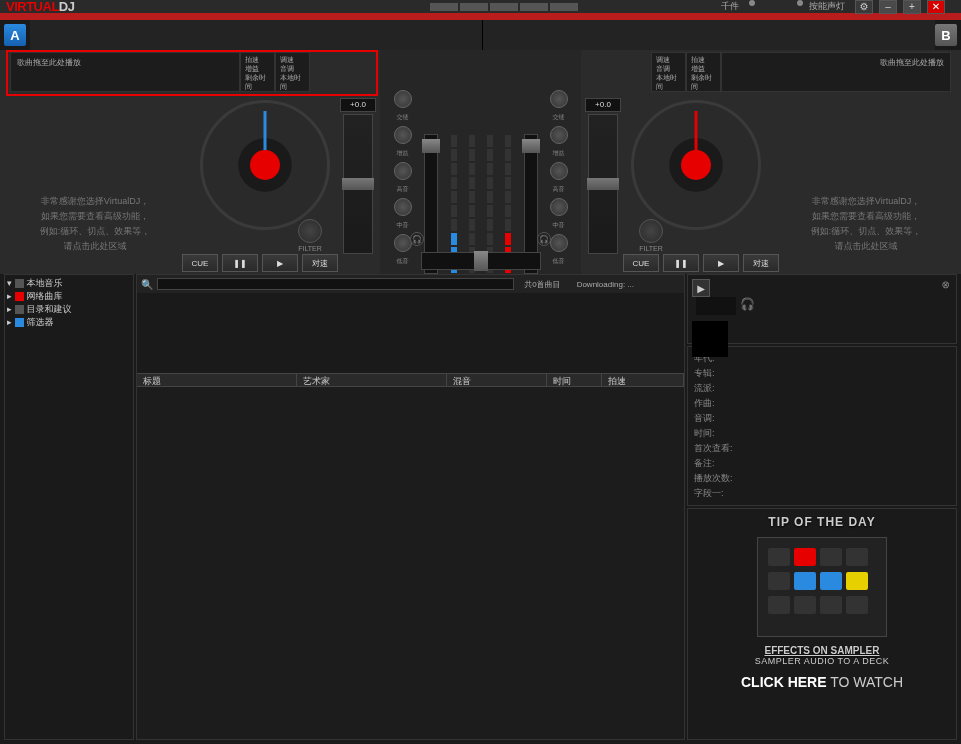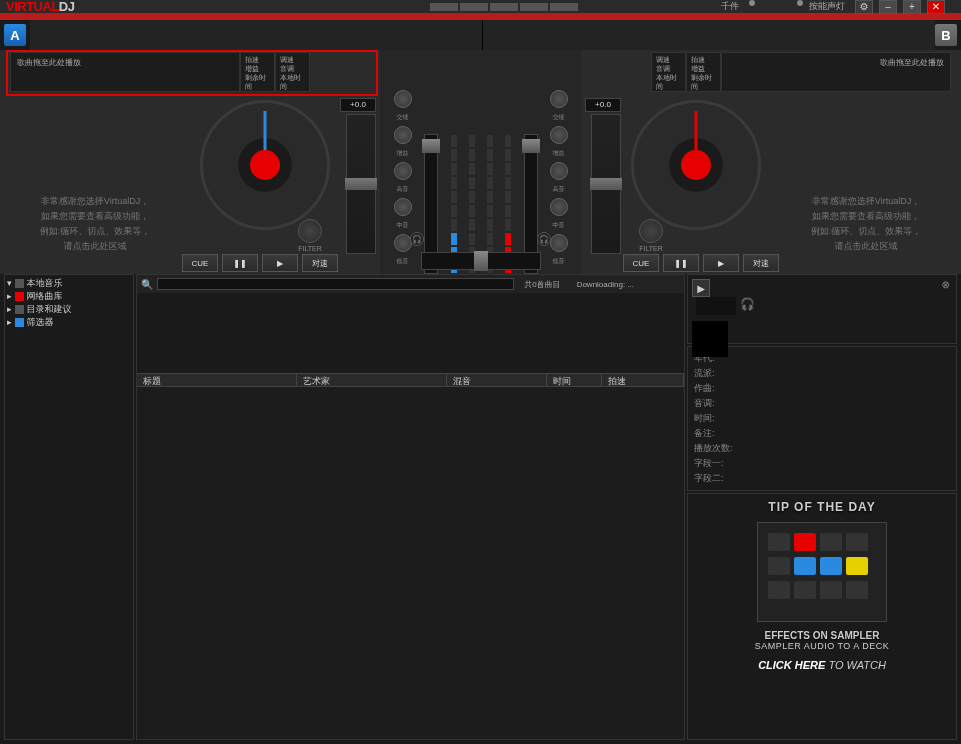--- a/index.html
+++ b/index.html
@@ -43,21 +43,21 @@
 .deck-b .promo { right:20px; }
 
 .jog { position:absolute; top:50px; width:130px; height:130px; border-radius:50%; background:radial-gradient(circle,#1a1a1a 0 30%,#2a2a2a 31% 100%); border:3px solid #3a3a3a; }
 .deck-a .jog { right:50px; }
 .deck-b .jog { left:50px; }
 .jog-center { position:absolute; top:50%; left:50%; width:30px; height:30px; margin:-15px; border-radius:50%; background:#e60000; display:flex; align-items:center; justify-content:center; font-size:5px; color:#fff; }
 .jogline { position:absolute; top:8px; left:50%; width:3px; height:40px; transform:translateX(-50%); }
 .deck-a .jogline { background:#2a8ae0; }
 .deck-b .jogline { background:#e60000; }
 
-.pitchbox { position:absolute; top:48px; display:flex; flex-direction:column; align-items:flex-end; gap:2px; }
+.pitchbox { position:absolute; top:48px; display:flex; flex-direction:column; align-items:center; gap:2px; }
 .deck-a .pitchbox { right:4px; }
 .deck-b .pitchbox { left:4px; }
 .pitchval { width:36px; height:14px; background:#111; border:1px solid #444; text-align:center; line-height:12px; font-size:8px; color:#ddd; }
 .pitchslider { width:30px; height:140px; background:linear-gradient(#222,#1a1a1a); border:1px solid #444; position:relative; }
 .pitchknob { position:absolute; top:50%; left:-2px; right:-2px; height:12px; background:linear-gradient(#777,#555); margin-top:-6px; }
 
 .filter { position:absolute; bottom:22px; width:28px; text-align:center; font-size:7px; color:#888; }
 .deck-a .filter { right:56px; }
 .deck-b .filter { left:56px; }
 .filterknob { width:24px; height:24px; border-radius:50%; background:radial-gradient(#444,#2a2a2a); border:1px solid #555; margin:0 auto 2px; }
@@ -110,23 +110,23 @@
 .prevart { width:36px; height:36px; background:#000; margin-top:6px; }
 
 .meta { flex:0 0 auto; background:#1a1a1a; border:1px solid #333; padding:4px 6px; font-size:9px; line-height:15px; color:#999; }
 .metarow { display:flex; }
 .metarow span:first-child { width:60px; color:#888; }
 
 .tip { flex:1; background:#1a1a1a; border:1px solid #333; padding:6px; text-align:center; color:#ccc; }
 .tiptitle { font-size:12px; font-weight:bold; letter-spacing:1px; text-shadow:0 1px 2px #000; }
 .tipimg { width:130px; height:100px; background:#222; margin:8px auto; border:1px solid #444; position:relative; }
 .pad { position:absolute; width:22px; height:18px; border-radius:2px; }
-.tipsub { font-size:10px; font-weight:bold; text-shadow:0 1px 2px #000; }
+.tipsub { font-size:10px; font-weight:bold; text-shadow:0 1px 2px #000;text-decoration:underline; }
 .tipsub2 { font-size:9px; letter-spacing:0.5px; }
-.tipcta { margin-top:8px; font-size:11px;font-style:italic; }
+.tipcta { margin-top:8px; font-size:14px; }
 .tipcta b { color:#fff; }
 </style>
 </head>
 <body>
 
 <div class="topbar">
   <div class="logo"><span class="v">VIRTUAL</span><span class="dj">DJ</span></div>
   <div class="topstrip">
       <div></div>
       <div></div>
@@ -375,49 +375,53 @@
       <span class="prevplay">▶</span><span class="prevwave"></span><span class="prevhp">🎧</span>
       <span class="prevx">⊗</span>
       <div class="prevart"></div>
     </div>
     <div class="meta">
       <div class="metarow">
           <span>年代:</span>
           <span></span>
         </div>
       <div class="metarow">
+          <span>专辑:</span>
+          <span></span>
+        </div>
+      <div class="metarow">
           <span>流派:</span>
           <span></span>
         </div>
       <div class="metarow">
           <span>作曲:</span>
           <span></span>
         </div>
       <div class="metarow">
           <span>音调:</span>
           <span></span>
         </div>
       <div class="metarow">
           <span>时间:</span>
           <span></span>
         </div>
       <div class="metarow">
+          <span>首次查看:</span>
+          <span></span>
+        </div>
+      <div class="metarow">
           <span>备注:</span>
           <span></span>
         </div>
       <div class="metarow">
           <span>播放次数:</span>
           <span></span>
         </div>
       <div class="metarow">
           <span>字段一:</span>
-          <span></span>
-        </div>
-      <div class="metarow">
-          <span>字段二:</span>
           <span></span>
         </div>
     </div>
     <div class="tip">
       <div class="tiptitle">TIP OF THE DAY</div>
       <div class="tipimg">
         <div class="pad" style="top:10px;left:10px;background:#333"></div>
         <div class="pad" style="top:10px;left:36px;background:#e60000"></div>
         <div class="pad" style="top:10px;left:62px;background:#333"></div>
         <div class="pad" style="top:10px;left:88px;background:#333"></div>

